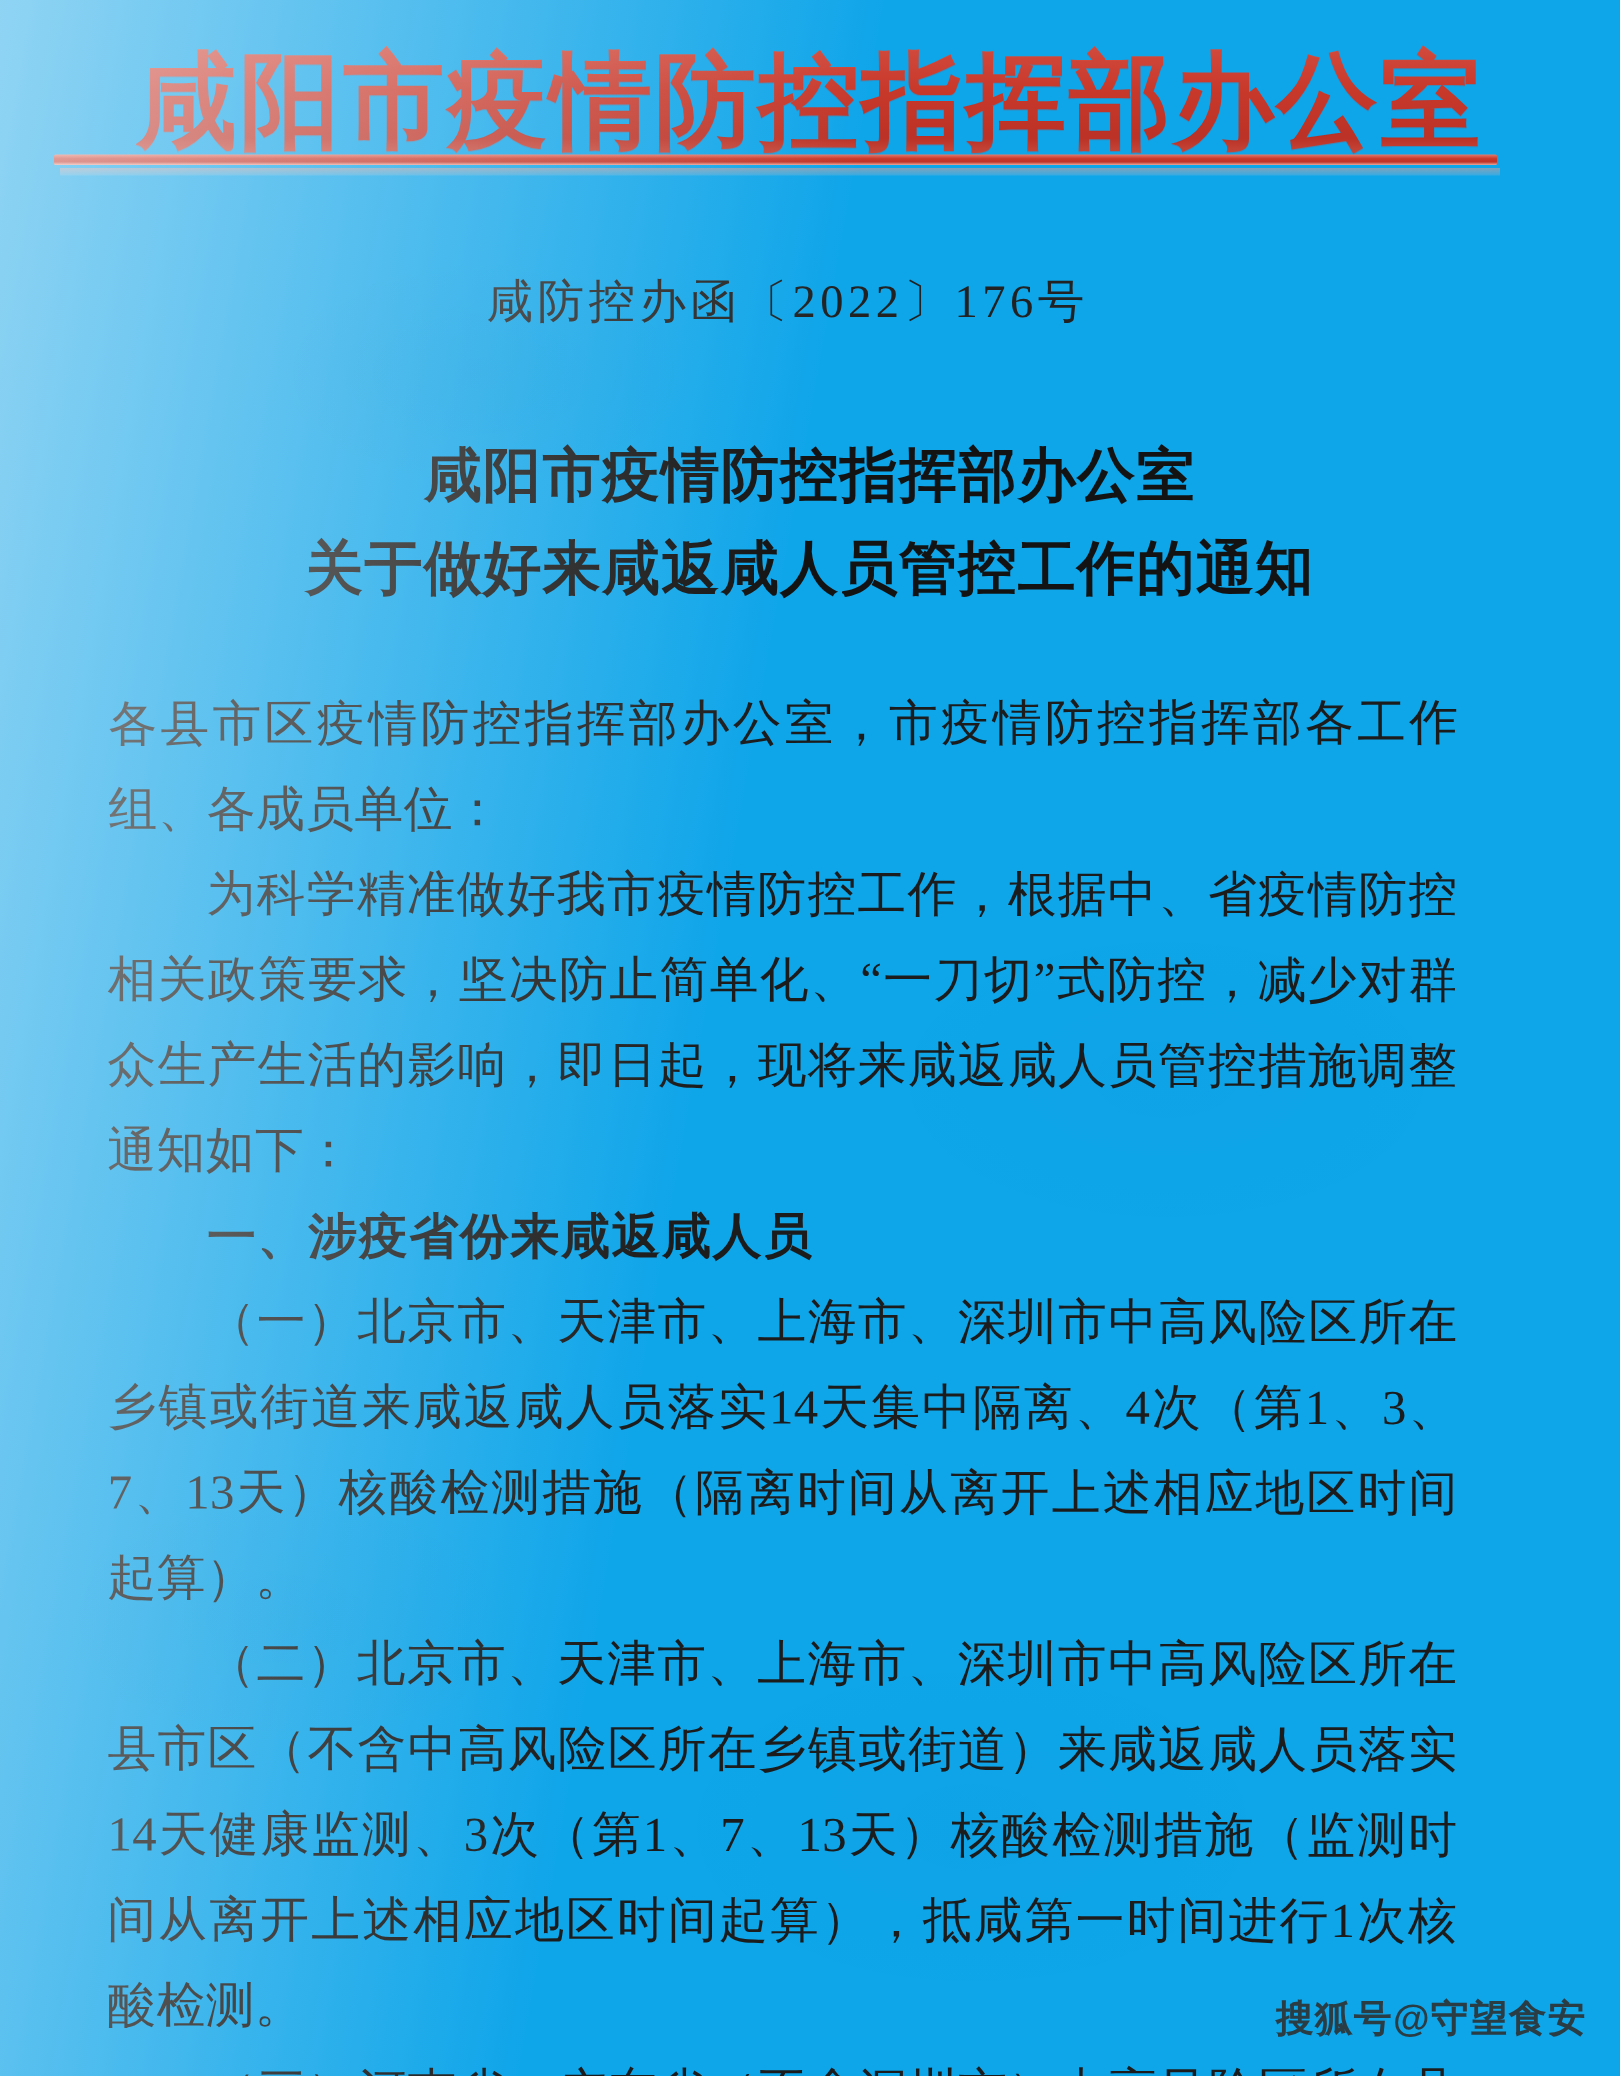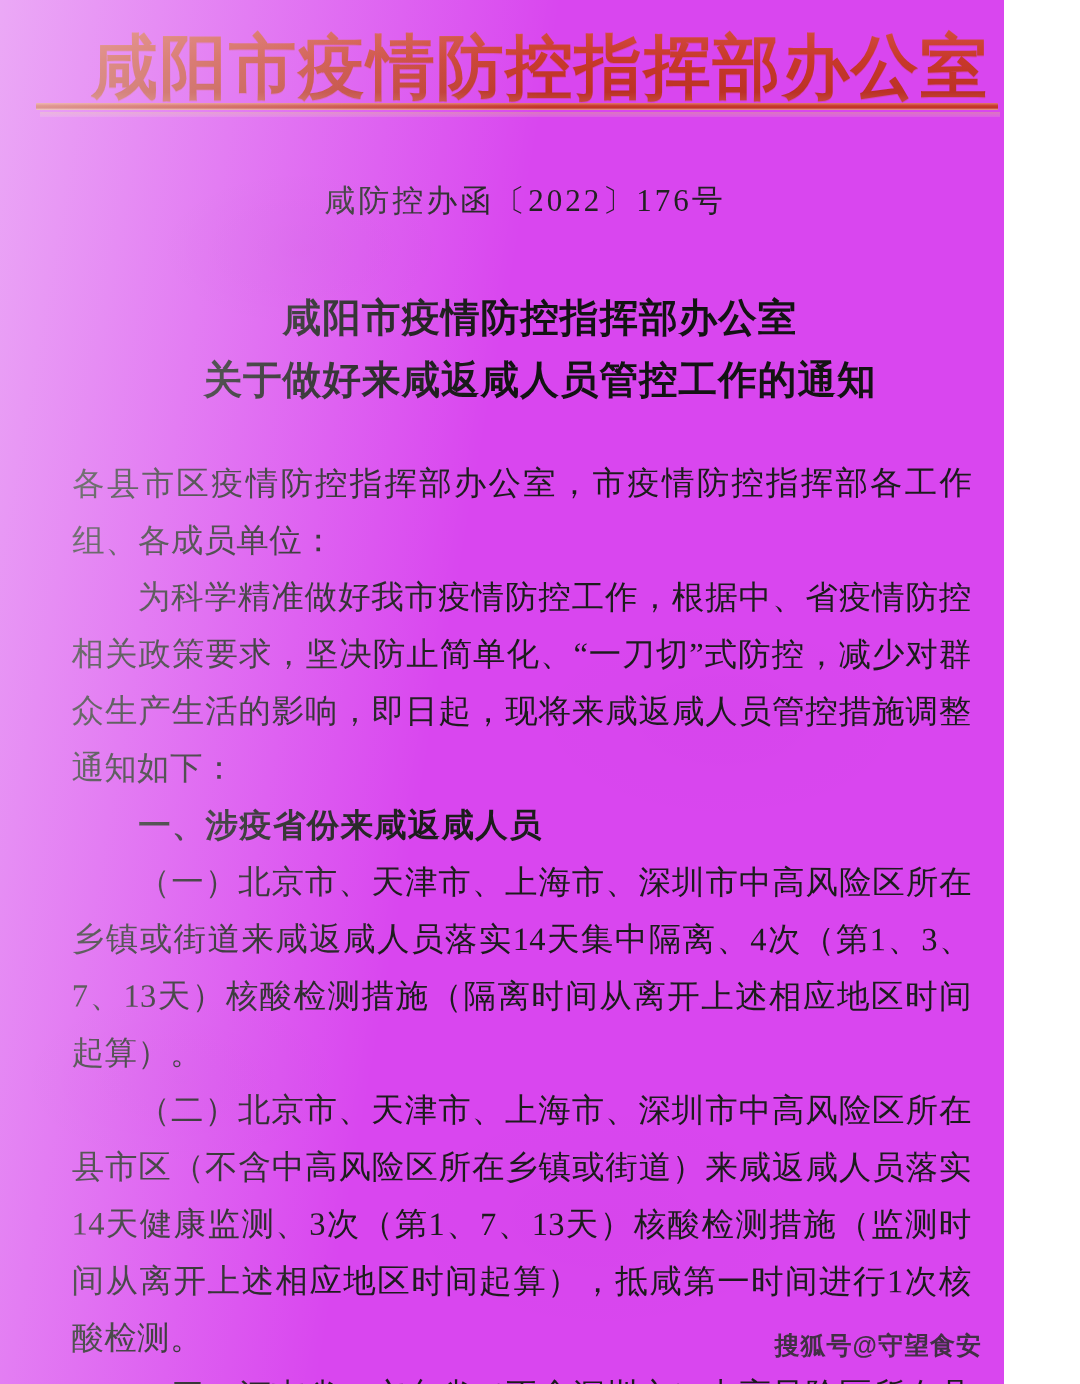--- a/index.html
+++ b/index.html
@@ -4,23 +4,23 @@
 <title>咸阳市疫情防控指挥部办公室通知</title>
 <style>
   html, body {
     margin: 0;
     padding: 0;
     background: #ffffff;
   }
 
   .page {
     position: relative;
-    width: 1004px;
+    width: 1080px;
     height: 1384px;
-    background: #d946ef;
+    background: #0ea5e9;
     overflow: hidden;
     font-family: "Liberation Serif", "DejaVu Serif", serif;
     color: #1a1a1a;
     -webkit-font-smoothing: antialiased;
   }
 
   
   .scan-noise {
     position: absolute;
     inset: 0;

